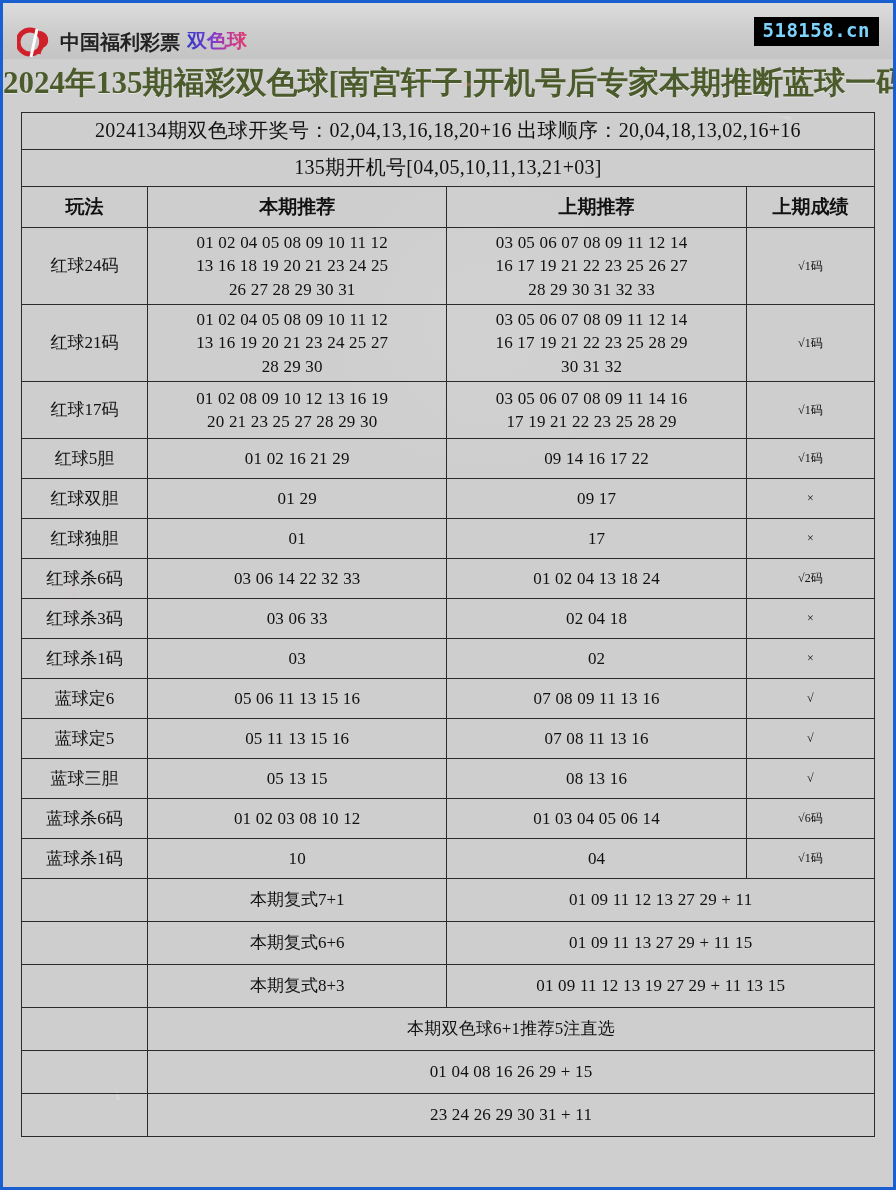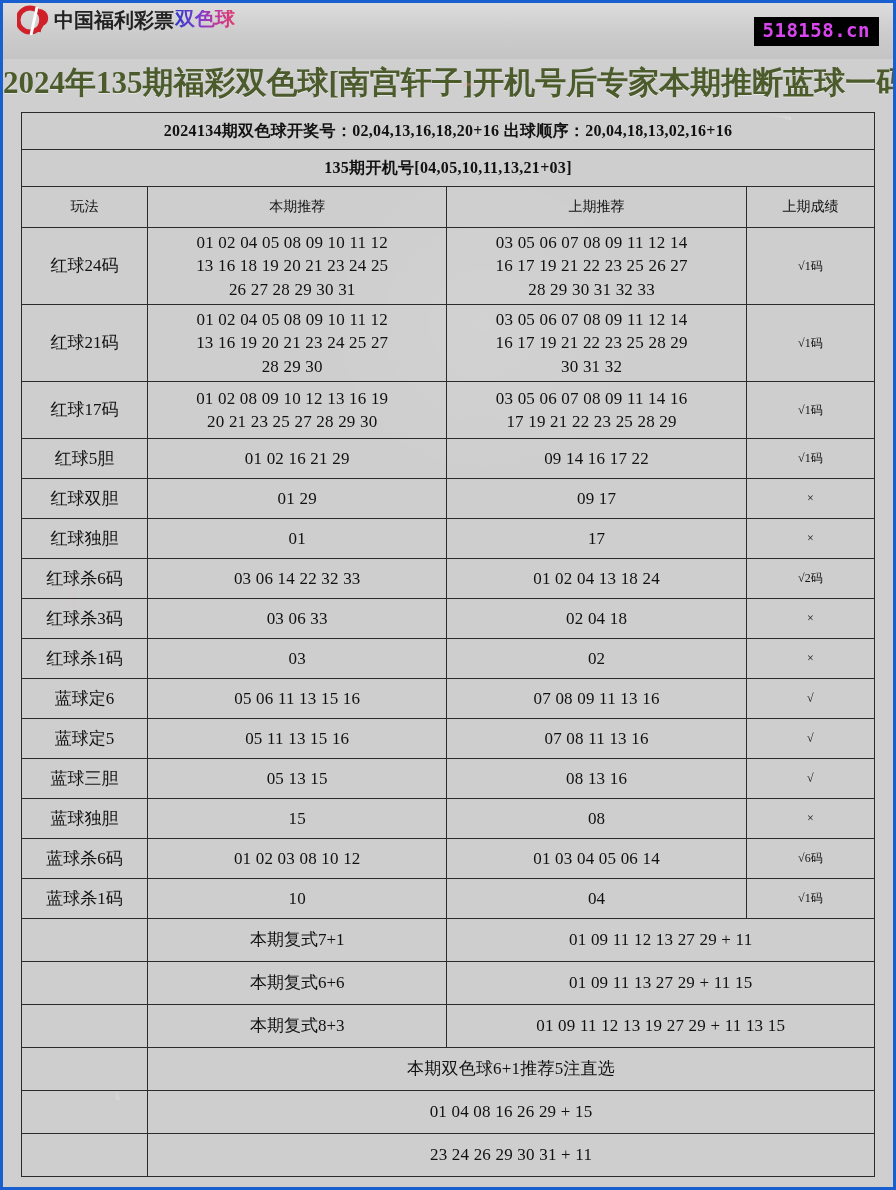--- a/index.html
+++ b/index.html
@@ -60,24 +60,24 @@
   }
 
   
   #topbar {
     position: relative;
     height: 56px;
     background: linear-gradient(180deg,#dcdcdc 0%, #cccccc 55%, #c4c4c4 100%);
   }
   #logo-wrap {
     position: absolute;
-    left: 14px; top: 0;
+    left: 14px; top: 22px;
     display: flex;
     align-items: center;
-    gap: 1px;
+    gap: 7px;
   }
   .logo-mark {
     width: 36px; height: 34px;
     position: relative;
   }
   .logo-mark svg { display:block; }
   .logo-cn {
     font-family: "DejaVu Sans", "Liberation Sans", sans-serif;
     font-size: 20px;
     font-weight: bold;
@@ -92,21 +92,21 @@
     line-height: 1;
     background: linear-gradient(90deg,#2f39c8 0%, #7a3bd0 40%, #c0379a 70%, #e03a6b 100%);
     -webkit-background-clip: text;
     background-clip: text;
     color: transparent;
   }
   #site-badge {
     position: absolute;
     right: 14px; top: 14px;
     background: #000;
-    color: #d946ef;
+    color: #7dd3fc;
     font-family: "DejaVu Sans Mono", "Liberation Mono", monospace;
     font-size: 19px;
     font-weight: bold;
     padding: 3px 9px 4px 9px;
     line-height: 1.15;
     letter-spacing: .5px;
   }
 
   
   #page-title {
@@ -137,29 +137,29 @@
     padding: 2px 4px;
     text-align: center;
     vertical-align: middle;
     font-size: 17px;
     color: #111;
     background: rgba(205,205,205,0.52);
     font-family: "Liberation Serif", "DejaVu Serif", serif;
     line-height: 1.38;
   }
   .r-title td {
-    font-size: 16px;
+    font-size: 20px;
     height: 32px;
+    font-weight: normal;
+    letter-spacing: .3px;
+  }
+  .r-head td {
+    font-size: 19px;
+    height: 36px;
     font-weight: bold;
-    letter-spacing: .3px;
-  }
-  .r-head td {
-    font-size: 14px;
-    height: 36px;
-    font-weight: normal;
   }
   td.label {
     font-size: 17px;
     font-weight: normal;
     white-space: nowrap;
   }
   td.nums {
     font-size: 17px;
     letter-spacing: .2px;
   }
@@ -355,30 +355,20 @@
             <td class="label">蓝球三胆</td>
             <td class="nums">
               <span class="numline">05 13 15</span>
             </td>
             <td class="nums">
               <span class="numline">08 13 16</span>
             </td>
             <td class="res">√</td>
           </tr>
           <tr class="row-std">
-            <td class="label">蓝球独胆</td>
-            <td class="nums">
-              <span class="numline">15</span>
-            </td>
-            <td class="nums">
-              <span class="numline">08</span>
-            </td>
-            <td class="res">×</td>
-          </tr>
-          <tr class="row-std">
             <td class="label">蓝球杀6码</td>
             <td class="nums">
               <span class="numline">01 02 03 08 10 12</span>
             </td>
             <td class="nums">
               <span class="numline">01 03 04 05 06 14</span>
             </td>
             <td class="res">√6码</td>
           </tr>
           <tr class="row-std">

